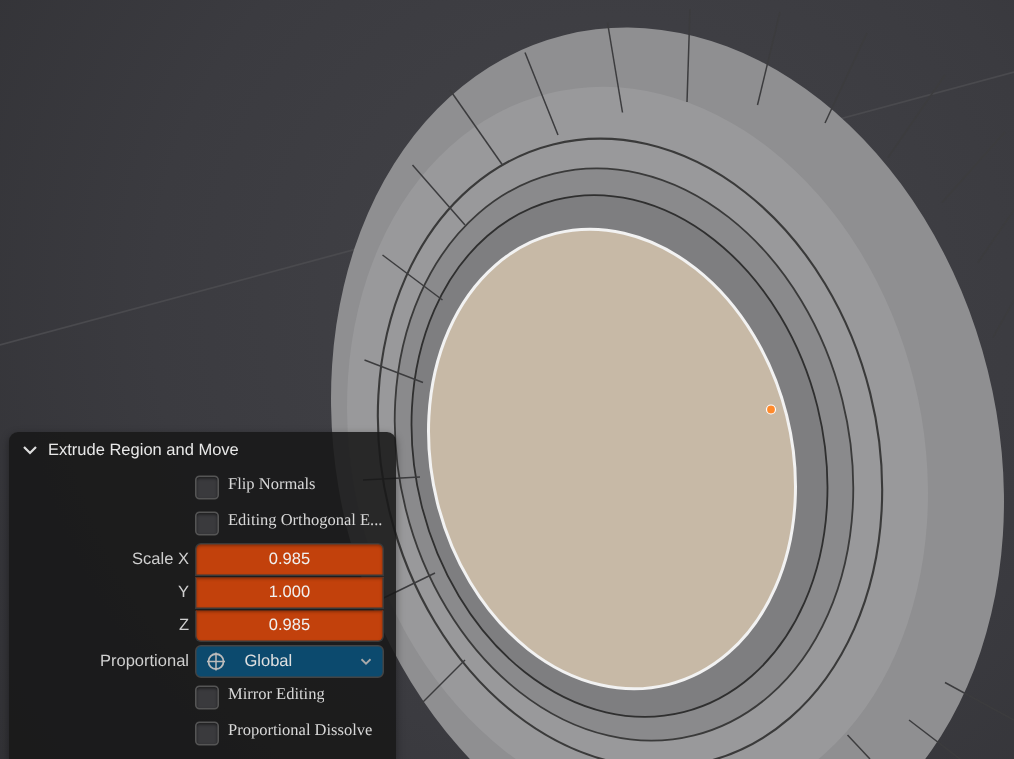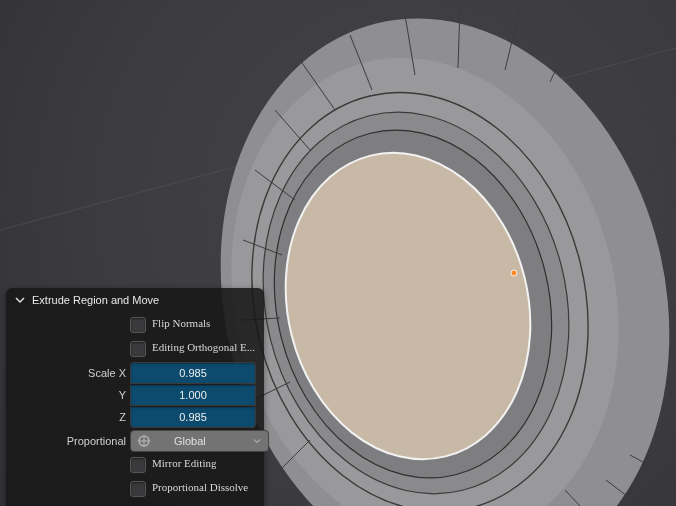--- a/index.html
+++ b/index.html
@@ -80,42 +80,42 @@
     color: #d8d8d8;
     white-space: nowrap;
     overflow: hidden;
     text-overflow: ellipsis;
     font-size: 11px;
     font-family: Liberation Serif, serif;
   }
   .num-field {
     flex: 1;
     height: 20px;
-    background: #0c4a6e;
+    background: #c2410c;
     border: 1px solid #3a3a3a;
     box-shadow: inset 0 1px 2px rgba(0,0,0,0.3);
     display: flex;
     align-items: center;
     justify-content: center;
     color: #f0f0f0;
     font-size: 11px;
   }
   .num-top { border-radius: 4px 4px 0 0; }
   .num-mid { border-radius: 0; border-top: none; }
   .num-bot { border-radius: 0 0 4px 4px; border-top: none; }
   .dropdown {
     flex: 1;
     height: 20px;
-    background: #737373;
+    background: #0c4a6e;
     border: 1px solid #444;
     border-radius: 4px;
     display: flex;
     align-items: center;
     padding: 0 6px;
-    gap: 23px;
+    gap: 12px;
     color: #e0e0e0;
     font-size: 11px;
     position: relative;
   }
   .dropdown .spacer { flex: 1; }
   .tight { margin-top: 0; }
 </style>
 </head>
 <body>
 

